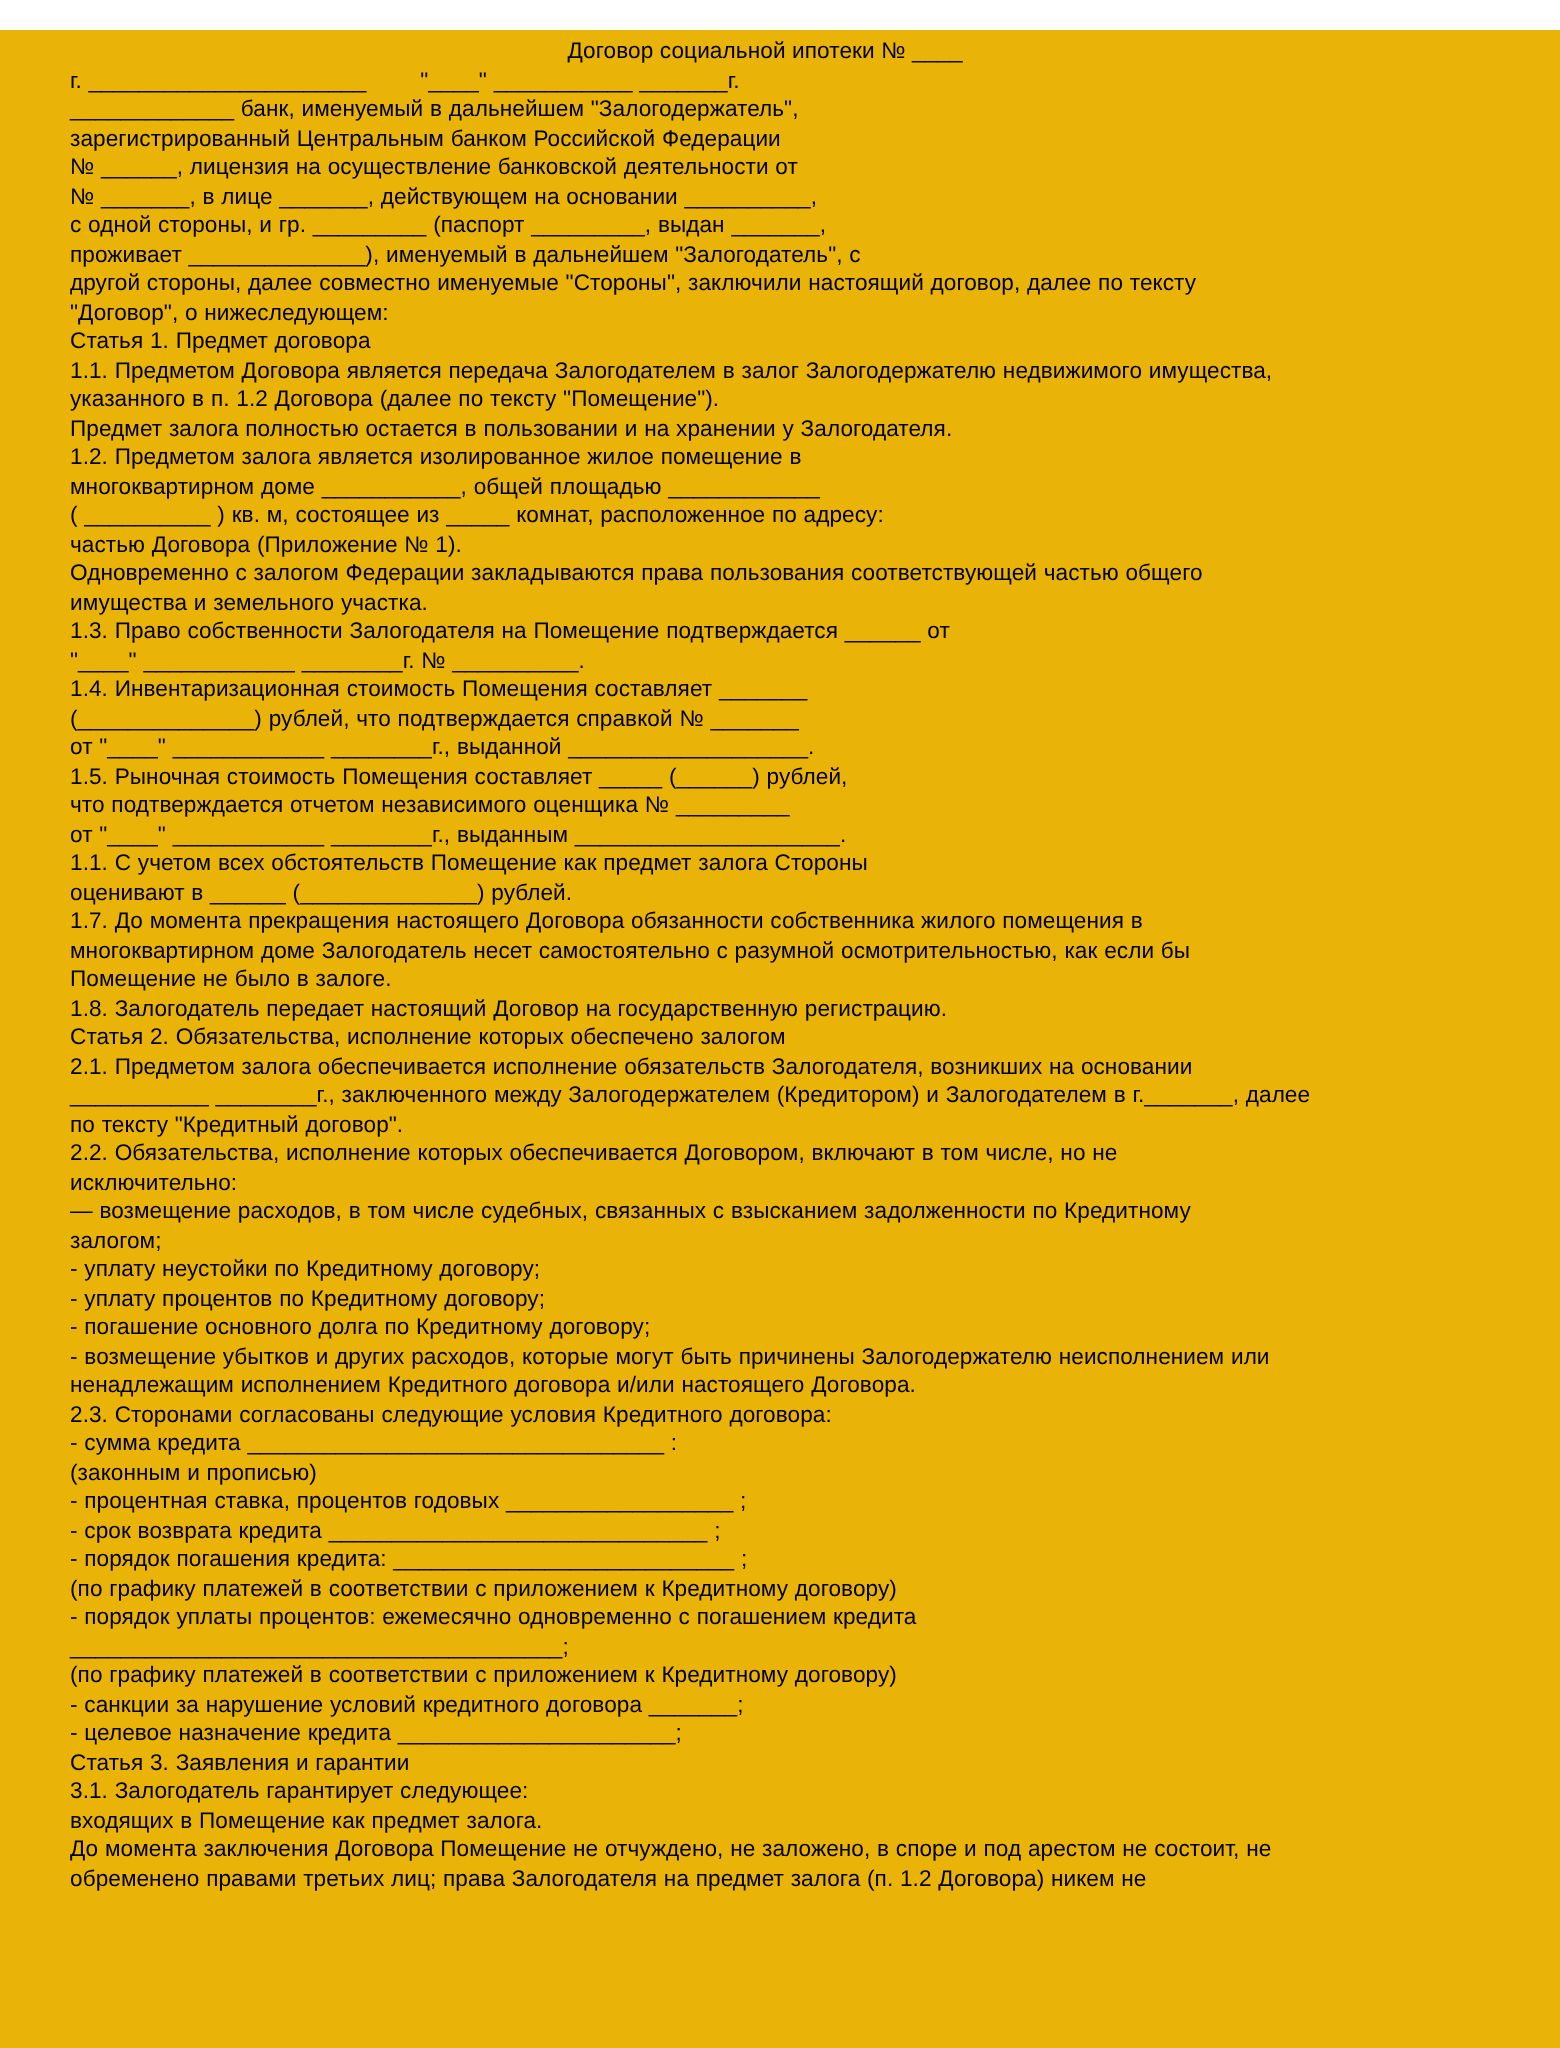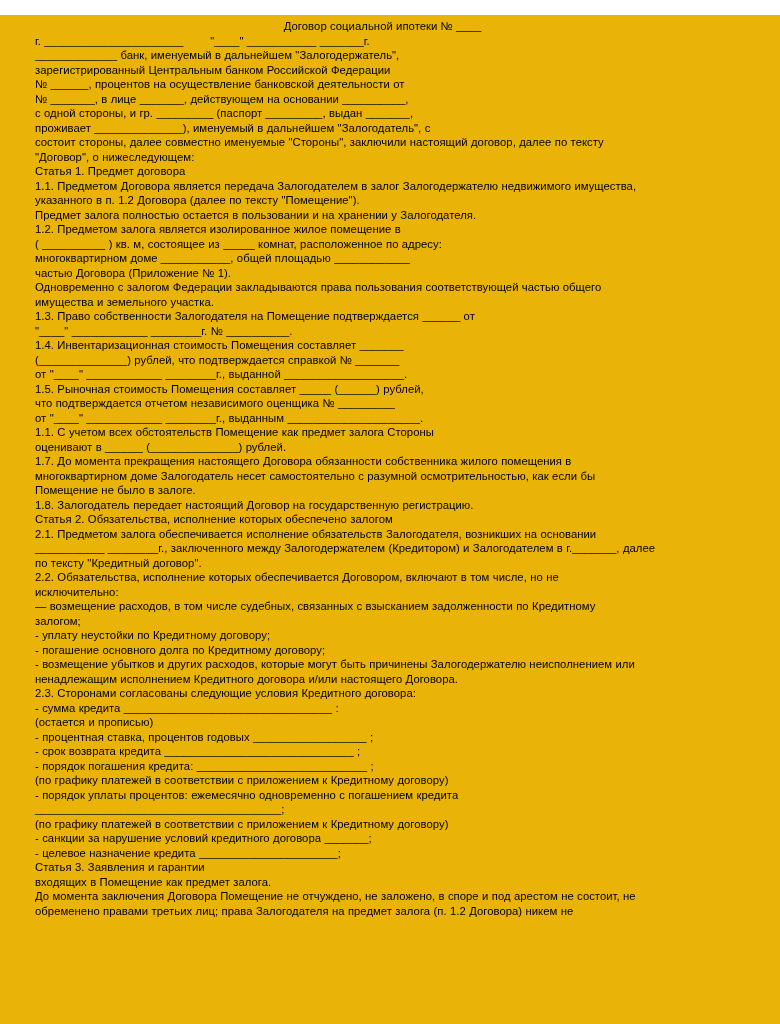--- a/index.html
+++ b/index.html
@@ -50,33 +50,33 @@
 <body>
 
 <div id="doc-page" style="background: #eab308; color: rgb(0, 0, 0); margin-top: 15px;">
 
   <div class="doc-title">Договор социальной ипотеки № ____</div>
 
   <div class="doc-body">
       <div class="doc-line">г. ______________________        "____" ___________ _______г.</div>
       <div class="doc-line">_____________ банк, именуемый в дальнейшем "Залогодержатель",</div>
       <div class="doc-line">зарегистрированный Центральным банком Российской Федерации</div>
-      <div class="doc-line">№ ______, процентов на осуществление банковской деятельности от</div>
+      <div class="doc-line">№ ______, лицензия на осуществление банковской деятельности от</div>
       <div class="doc-line">№ _______, в лице _______, действующем на основании __________,</div>
       <div class="doc-line">с одной стороны, и гр. _________ (паспорт _________, выдан _______,</div>
       <div class="doc-line">проживает ______________), именуемый в дальнейшем "Залогодатель", с</div>
-      <div class="doc-line">состоит стороны, далее совместно именуемые "Стороны", заключили настоящий договор, далее по тексту</div>
+      <div class="doc-line">другой стороны, далее совместно именуемые "Стороны", заключили настоящий договор, далее по тексту</div>
       <div class="doc-line">"Договор", о нижеследующем:</div>
       <div class="doc-line">Статья 1. Предмет договора</div>
       <div class="doc-line">1.1. Предметом Договора является передача Залогодателем в залог Залогодержателю недвижимого имущества,</div>
       <div class="doc-line">указанного в п. 1.2 Договора (далее по тексту "Помещение").</div>
       <div class="doc-line">Предмет залога полностью остается в пользовании и на хранении у Залогодателя.</div>
       <div class="doc-line">1.2. Предметом залога является изолированное жилое помещение в</div>
+      <div class="doc-line">многоквартирном доме ___________, общей площадью ____________</div>
       <div class="doc-line">( __________ ) кв. м, состоящее из _____ комнат, расположенное по адресу:</div>
-      <div class="doc-line">многоквартирном доме ___________, общей площадью ____________</div>
       <div class="doc-line">частью Договора (Приложение № 1).</div>
       <div class="doc-line">Одновременно с залогом Федерации закладываются права пользования соответствующей частью общего</div>
       <div class="doc-line">имущества и земельного участка.</div>
       <div class="doc-line">1.3. Право собственности Залогодателя на Помещение подтверждается ______ от</div>
       <div class="doc-line">"____" ____________ ________г. № __________.</div>
       <div class="doc-line">1.4. Инвентаризационная стоимость Помещения составляет _______</div>
       <div class="doc-line">(______________) рублей, что подтверждается справкой № _______</div>
       <div class="doc-line">от "____" ____________ ________г., выданной ___________________.</div>
       <div class="doc-line">1.5. Рыночная стоимость Помещения составляет _____ (______) рублей,</div>
       <div class="doc-line">что подтверждается отчетом независимого оценщика № _________</div>
@@ -89,34 +89,36 @@
       <div class="doc-line">1.8. Залогодатель передает настоящий Договор на государственную регистрацию.</div>
       <div class="doc-line">Статья 2. Обязательства, исполнение которых обеспечено залогом</div>
       <div class="doc-line">2.1. Предметом залога обеспечивается исполнение обязательств Залогодателя, возникших на основании</div>
       <div class="doc-line">___________ ________г., заключенного между Залогодержателем (Кредитором) и Залогодателем в г._______, далее</div>
       <div class="doc-line">по тексту "Кредитный договор".</div>
       <div class="doc-line">2.2. Обязательства, исполнение которых обеспечивается Договором, включают в том числе, но не</div>
       <div class="doc-line">исключительно:</div>
       <div class="doc-line">— возмещение расходов, в том числе судебных, связанных с взысканием задолженности по Кредитному</div>
       <div class="doc-line">залогом;</div>
       <div class="doc-line">- уплату неустойки по Кредитному договору;</div>
+      <div class="doc-line">- уплату процентов по Кредитному договору;</div>
       <div class="doc-line">- погашение основного долга по Кредитному договору;</div>
       <div class="doc-line">- возмещение убытков и других расходов, которые могут быть причинены Залогодержателю неисполнением или</div>
       <div class="doc-line">ненадлежащим исполнением Кредитного договора и/или настоящего Договора.</div>
       <div class="doc-line">2.3. Сторонами согласованы следующие условия Кредитного договора:</div>
       <div class="doc-line">- сумма кредита _________________________________ :</div>
-      <div class="doc-line">(остается и прописью)</div>
+      <div class="doc-line">(законным и прописью)</div>
       <div class="doc-line">- процентная ставка, процентов годовых __________________ ;</div>
       <div class="doc-line">- срок возврата кредита ______________________________ ;</div>
       <div class="doc-line">- порядок погашения кредита: ___________________________ ;</div>
       <div class="doc-line">(по графику платежей в соответствии с приложением к Кредитному договору)</div>
       <div class="doc-line">- порядок уплаты процентов: ежемесячно одновременно с погашением кредита</div>
       <div class="doc-line">_______________________________________;</div>
       <div class="doc-line">(по графику платежей в соответствии с приложением к Кредитному договору)</div>
       <div class="doc-line">- санкции за нарушение условий кредитного договора _______;</div>
       <div class="doc-line">- целевое назначение кредита ______________________;</div>
       <div class="doc-line">Статья 3. Заявления и гарантии</div>
+      <div class="doc-line">3.1. Залогодатель гарантирует следующее:</div>
       <div class="doc-line">входящих в Помещение как предмет залога.</div>
       <div class="doc-line">До момента заключения Договора Помещение не отчуждено, не заложено, в споре и под арестом не состоит, не</div>
       <div class="doc-line">обременено правами третьих лиц; права Залогодателя на предмет залога (п. 1.2 Договора) никем не</div>
     </div>
 
 </div>
 
 </body></html>

